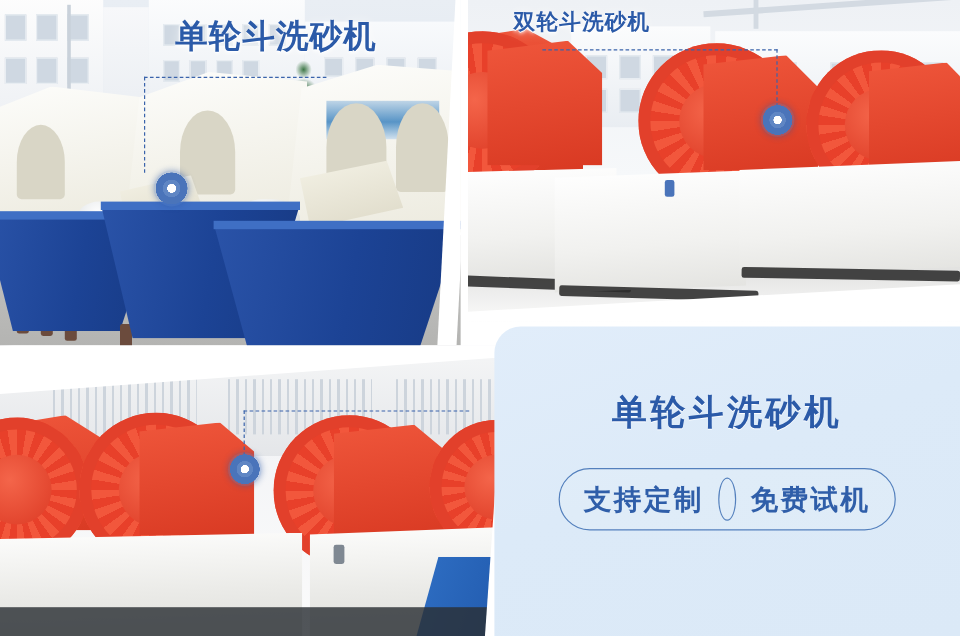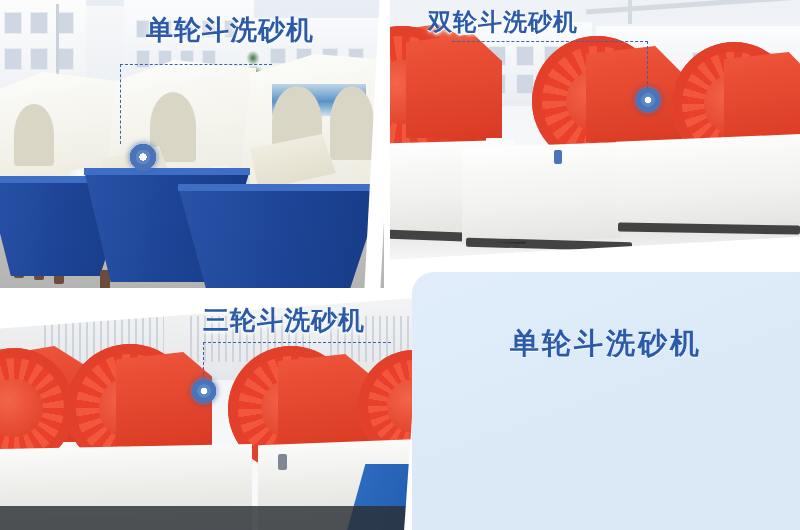--- a/index.html
+++ b/index.html
@@ -120,21 +120,21 @@
   
   .cap{
     position:absolute;white-space:nowrap;font-weight:700;
     color:#2b5aa8;letter-spacing:1px;
     text-shadow:
       0 1px 0 rgba(255,255,255,.95),
       0 2px 3px rgba(255,255,255,.85),
       0 0 10px rgba(255,255,255,.7);
   }
   #cap-tl{left:146px;top:12px;font-size:27px;}
-  #cap-tr{left:428px;top:6px;font-size:24px;}
+  #cap-tr{left:428px;top:6px;font-size:18px;}
   #cap-bl{left:203px;top:303px;font-size:26px;}
 
   .lead{position:absolute;border-color:#3a63ab;}
   .lead-h{border-top:1.6px dashed #3a63ab;height:0;}
   .lead-v{border-left:1.6px dashed #3a63ab;width:0;}
   .dot{
     position:absolute;border-radius:50%;
     background:radial-gradient(circle,#ffffff 0 17%,#5f86c4 18% 34%,#4a74ba 35% 62%,rgba(74,116,186,.35) 63% 100%);
     box-shadow:0 0 5px rgba(45,84,160,.45);
   }
@@ -308,30 +308,34 @@
          clip-path:polygon(22% 0%,100% 0%,100% 100%,0% 100%);"></div>
     <div class="bl-ground"></div>
 
     <div class="wedge" style="left:-12px;top:-16px;width:470px;height:40px;transform:rotate(-4.2deg);"></div>
     <div class="wedge" style="right:-20px;top:-20px;width:40px;height:300px;transform:rotate(4deg);"></div>
   </div>
 
   <div class="panel" id="panel-br">
     <div id="info-title">单轮斗洗砂机</div>
 
+    <div id="info-pill">
+      <span class="pill-txt">支持定制</span>
+      <span class="pill-sep"></span>
+      <span class="pill-txt">免费试机</span>
+    </div>
   </div>
 
   <div class="cap" id="cap-tl">单轮斗洗砂机</div>
   <div class="lead lead-h" style="left:120px;top:64px;width:152px"></div>
   <div class="lead lead-v" style="left:120px;top:64px;height:80px"></div>
   <div class="dot" style="left:128px;top:142px;width:30px;height:30px"></div>
 
   <div class="cap" id="cap-tr">双轮斗洗砂机</div>
   <div class="lead lead-h" style="left:452px;top:41px;width:196px"></div>
   <div class="lead lead-v" style="left:647px;top:41px;height:48px"></div>
   <div class="dot" style="left:634px;top:86px;width:28px;height:28px"></div>
 
-  <div class="cap" id="cap-bl">三轮斗洗砂机</div>
   <div class="lead lead-h" style="left:203px;top:342px;width:188px"></div>
   <div class="lead lead-v" style="left:203px;top:342px;height:38px"></div>
   <div class="dot" style="left:190px;top:377px;width:28px;height:28px"></div>
 
 </div>
 
 </body></html>

